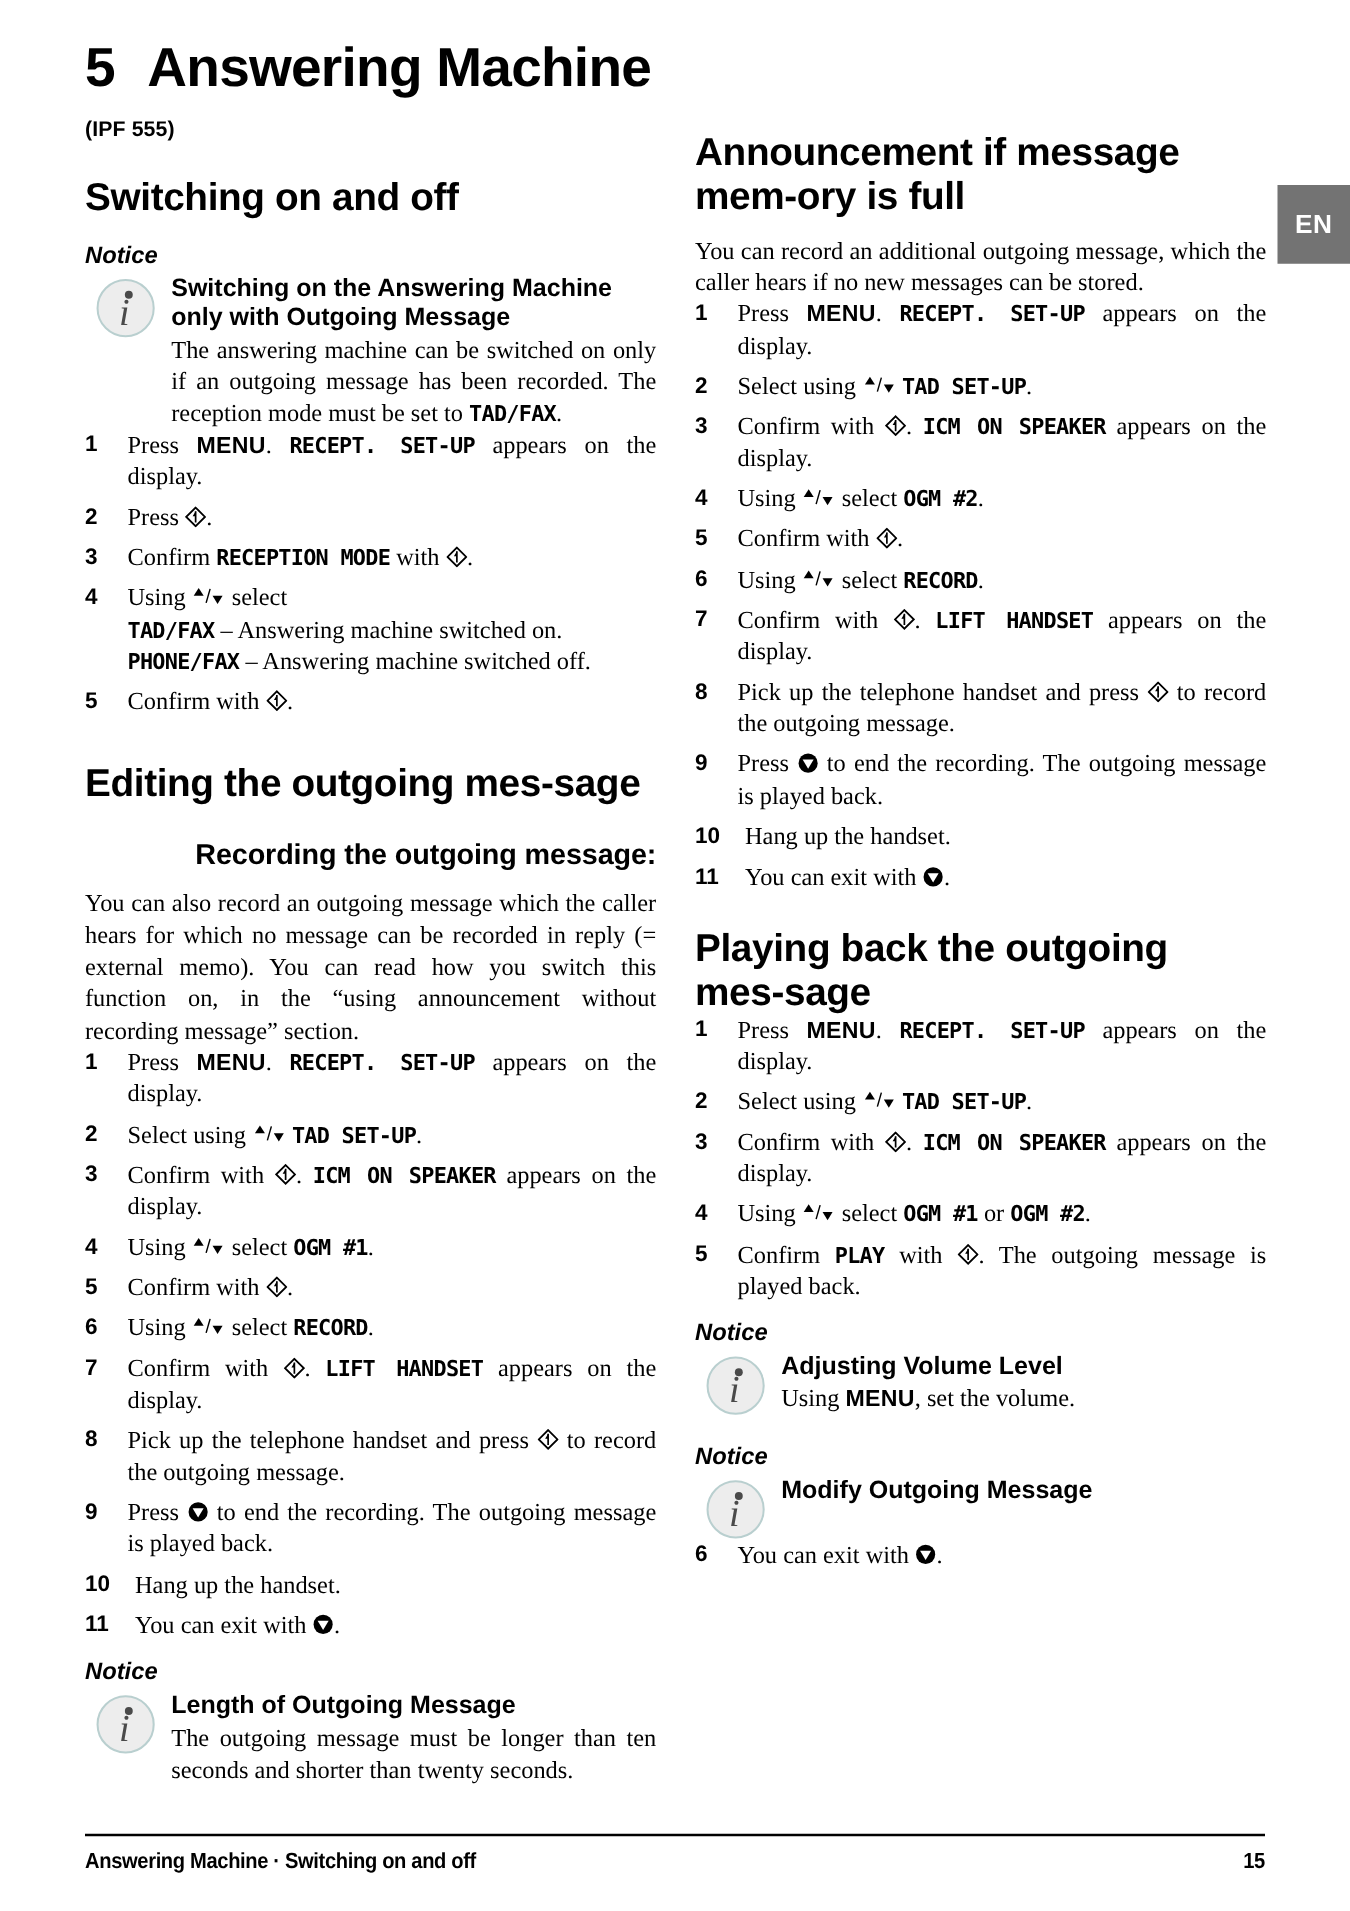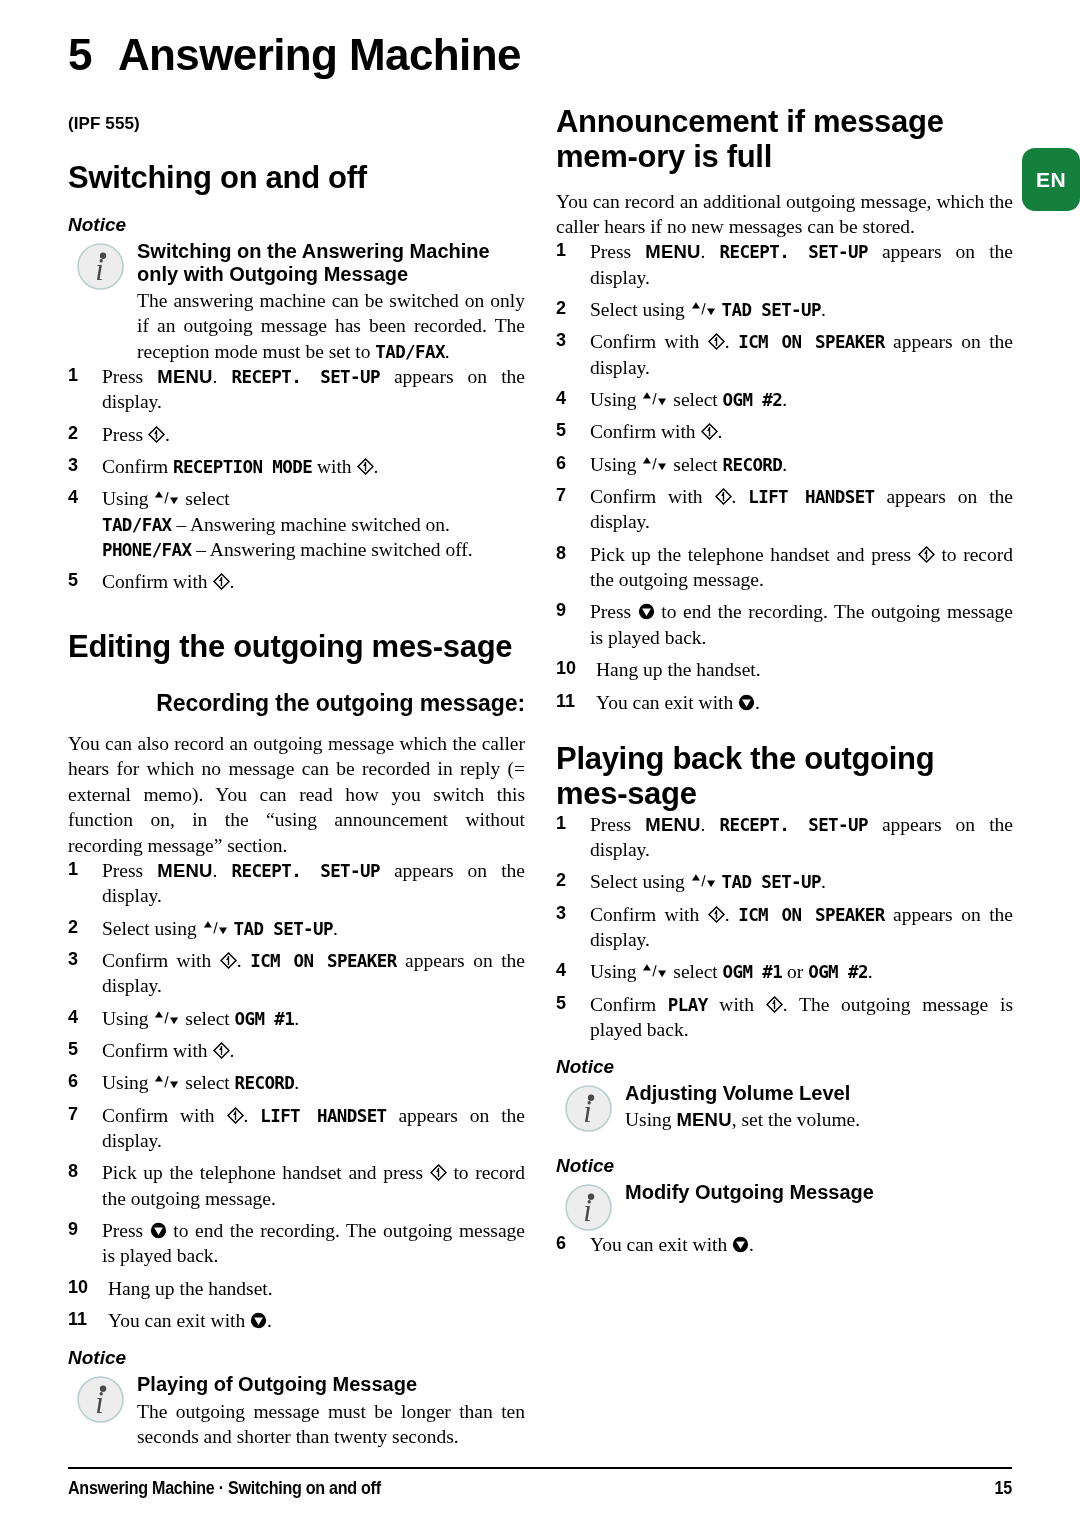--- a/index.html
+++ b/index.html
@@ -16,30 +16,29 @@
     font-family: "Liberation Serif", serif;
   }
 
   
   .lang-tab {
     position: absolute;
     left: 1022px;
     top: 148px;
     width: 58px;
     height: 63px;
-    background: #15803d;
+    background: #737373;
     color: #ffffff;
     font-family: "Liberation Sans", sans-serif;
     font-weight: bold;
     font-size: 21px;
     letter-spacing: 0.5px;
     display: flex;
     align-items: center;
     justify-content: center;
-    border-radius: 13px;
   }
 
   
   .col {
     position: absolute;
     top: 0;
     width: 457px;
   }
   .col-left  { left: 68px;  }
   .col-right { left: 556px; }
@@ -56,21 +55,21 @@
     padding: 0;
     white-space: nowrap;
   }
   .chapter-title .num { margin-right: 26px; }
 
   .model-code {
     font-family: "Liberation Sans", sans-serif;
     font-weight: bold;
     font-size: 17px;
     letter-spacing: 0.1px;
-    margin: 36px 0 0 0;
+    margin: 16px 0 0 0;
   }
 
   .h1 {
     font-family: "Liberation Sans", sans-serif;
     font-weight: bold;
     font-size: 31px;
     line-height: 1.14;
     letter-spacing: -0.3px;
     margin: 0;
     color: #000;
@@ -337,21 +336,21 @@
       <div class="notice-label">Notice</div>
       <div class="notice-body">
         <span class="info-icon">
           <svg viewBox="0 0 48 48" width="49" height="49" aria-hidden="true">
             <circle cx="24" cy="24" r="22" fill="#ededed" stroke="#b9cfcf" stroke-width="1.6"></circle>
             <circle cx="26.5" cy="13.5" r="3.1" fill="#4a4a4a"></circle>
             <text x="23" y="37" font-family="Liberation Serif, serif" font-style="italic" font-size="30" fill="#4a4a4a" text-anchor="middle">i</text>
           </svg>
         </span>
         <div class="notice-text">
-          <div class="notice-title">Playing of Outgoing Message</div>
+          <div class="notice-title">Length of Outgoing Message</div>
           <p class="notice-para">The outgoing message must be longer than ten seconds and shorter than twenty seconds.</p>
         </div>
       </div>
     </div>
 
   </div>
 
   <div class="col col-right" style="top:104px;">
 
     <h2 class="h1">Announcement if message mem-​ory is full</h2>

